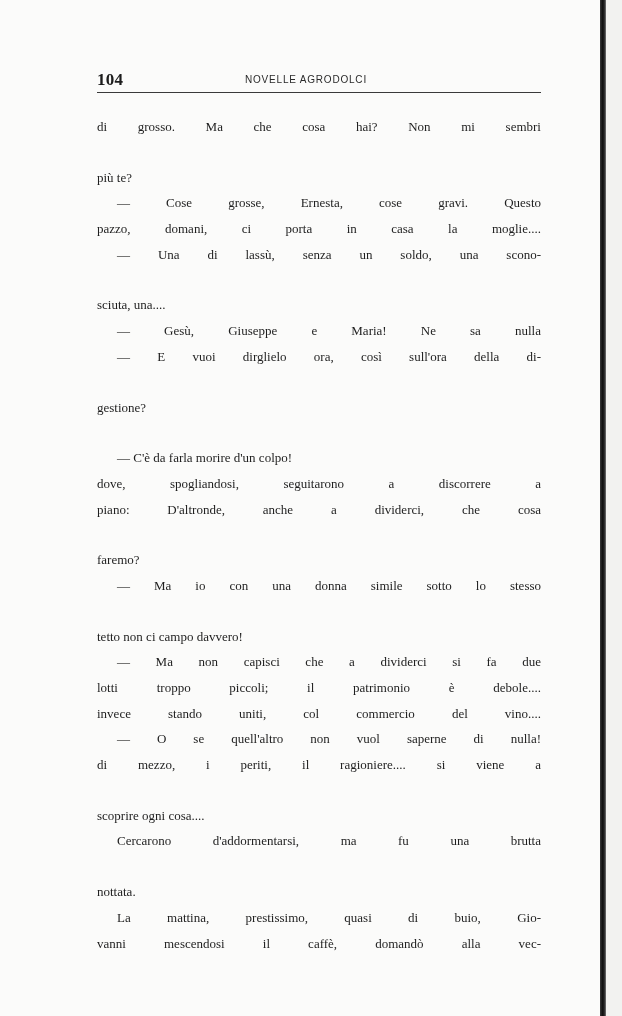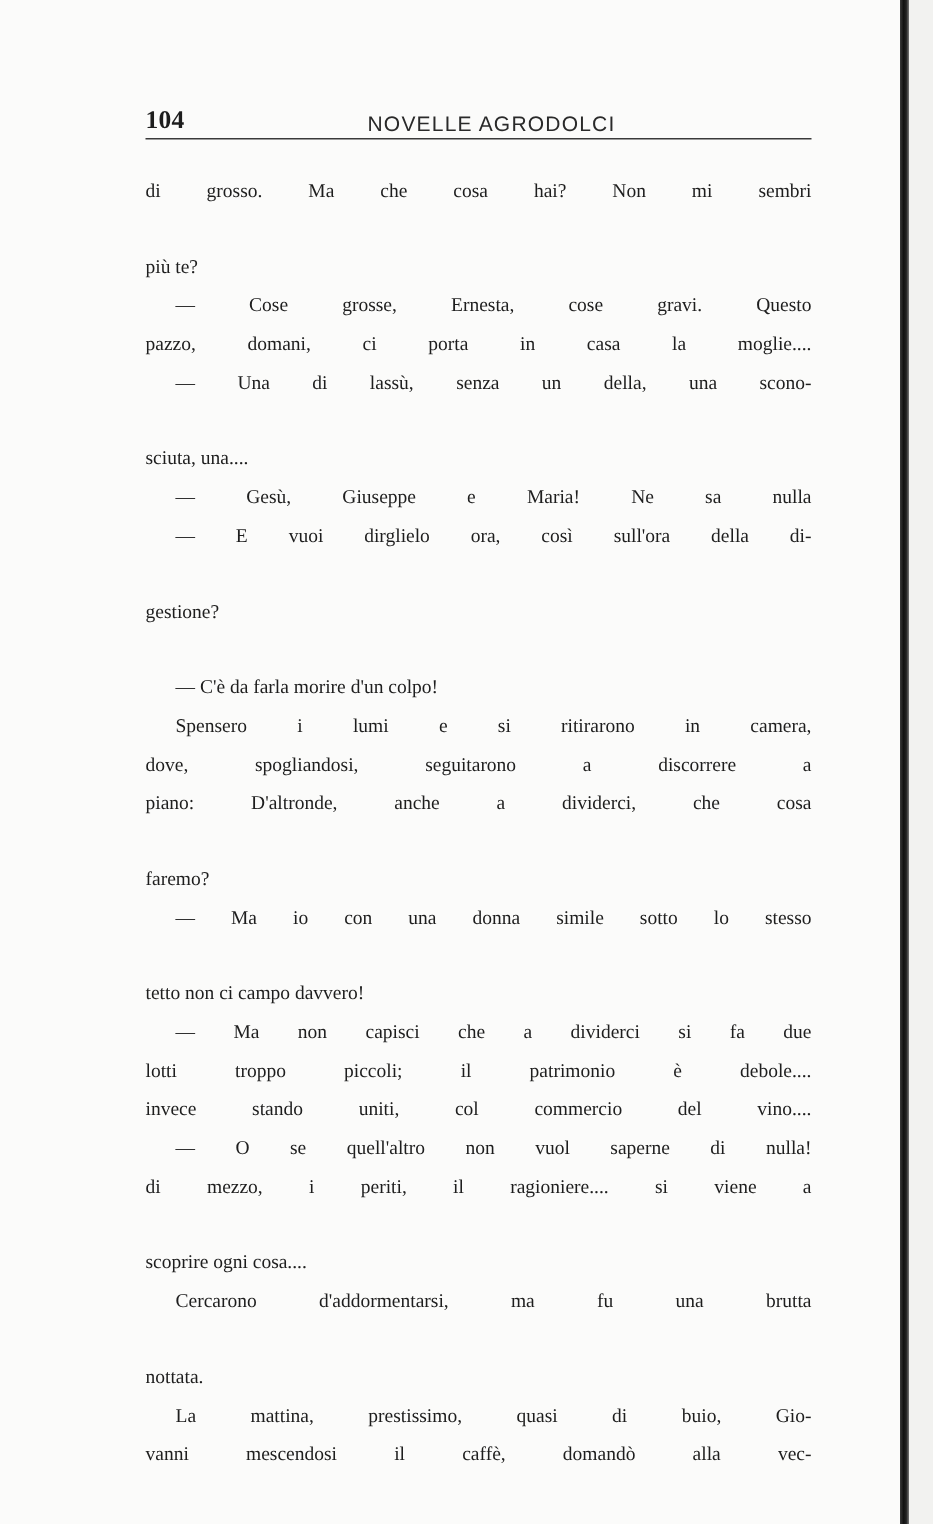--- a/index.html
+++ b/index.html
@@ -20,21 +20,21 @@
   .header {
     position: absolute; left: 97px; top: 58px; width: 444px; height: 24px; margin-top: 12px;
   }
   .page-number {
     position: absolute; left: 0; top: 0;
     font-size: 17px; font-weight: bold; letter-spacing: 0.2px;
   }
   .running-title {
     position: absolute; left: 148px; top: 4px;
     font-family: "Liberation Sans", "DejaVu Sans", sans-serif;
-    font-size: 14px; letter-spacing: 0.8px; color: #2a2a2a;
+    font-size: 10px; letter-spacing: 0.8px; color: #2a2a2a;
   }
   .rule {
     position: absolute; left: 97px; top: 92px; width: 444px; height: 0;
     border-top: 1.4px solid #3a3a3a;
   }
   .text-block {
     position: absolute; left: 97px; top: 114px; width: 444px;
     font-size: 13px; line-height: 25.7px; color: #1e1e1e;
   }
   .line {
@@ -54,27 +54,26 @@
   <span class="page-number">104</span>
   <span class="running-title">NOVELLE AGRODOLCI</span>
 </div>
 <div class="rule"></div>
 
 <div class="text-block" id="text-block">
     <span class="line">di grosso. Ma che cosa hai? Non mi sembri</span>
     <span class="line last">più te?</span>
     <span class="line indent">— Cose grosse, Ernesta, cose gravi. Questo</span>
     <span class="line">pazzo, domani, ci porta in casa la moglie....</span>
-    <span class="line indent">— Una di lassù, senza un della, una scono-</span>
+    <span class="line indent">— Una di lassù, senza un soldo, una scono-</span>
     <span class="line last">sciuta, una....</span>
     <span class="line indent">— Gesù, Giuseppe e Maria! Ne sa nulla</span>
     <span class="line indent">— E vuoi dirglielo ora, così sull'ora della di-</span>
     <span class="line last">gestione?</span>
     <span class="line indent last">— C'è da farla morire d'un colpo!</span>
-    <span class="line indent">Spensero i lumi e si ritirarono in camera,</span>
     <span class="line">dove, spogliandosi, seguitarono a discorrere a</span>
     <span class="line">piano: D'altronde, anche a dividerci, che cosa</span>
     <span class="line last">faremo?</span>
     <span class="line indent">— Ma io con una donna simile sotto lo stesso</span>
     <span class="line last">tetto non ci campo davvero!</span>
     <span class="line indent">— Ma non capisci che a dividerci si fa due</span>
     <span class="line">lotti troppo piccoli; il patrimonio è debole....</span>
     <span class="line">invece stando uniti, col commercio del vino....</span>
     <span class="line indent">— O se quell'altro non vuol saperne di nulla!</span>
     <span class="line">di mezzo, i periti, il ragioniere.... si viene a</span>

